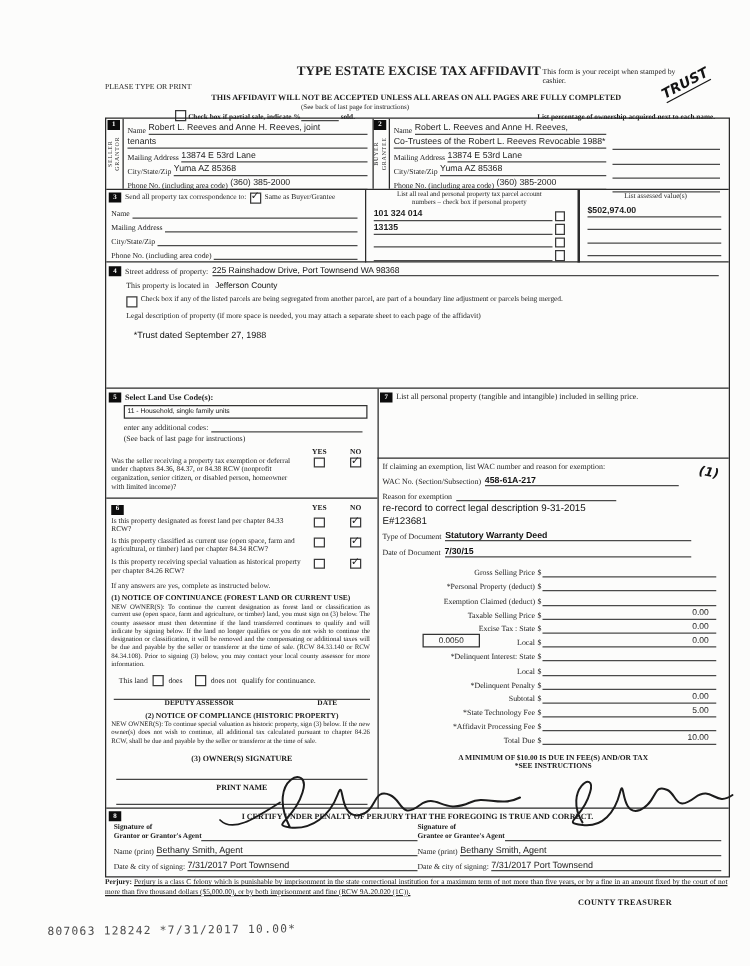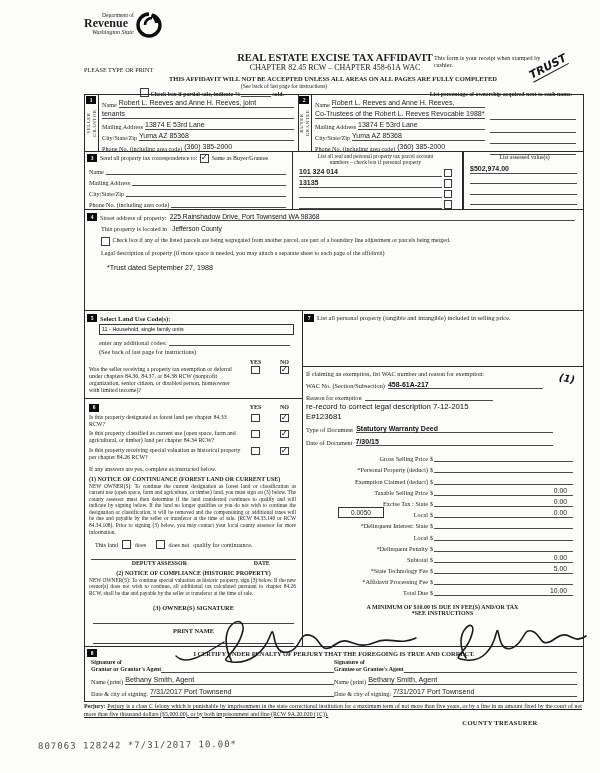--- a/index.html
+++ b/index.html
@@ -38,37 +38,23 @@
   .tiny{font-size:5.4px;line-height:6.6px;text-align:justify;}
   .sigsvg{position:absolute;pointer-events:none;}
   .hand{font-family:"DejaVu Sans",sans-serif;font-style:italic;font-weight:bold;color:#141414;}
   .pline{display:inline-block;width:86px;border-bottom:0.9px solid #4a4a4a;height:7px;}
 </style>
 </head>
 <body>
 
 <div class="sheet">
 
-  <div class="abs" style="left:84px;top:12px;width:130px;">
-    <div style="display:flex;align-items:flex-start;gap:2px;">
-      <div>
-        <div style="font-size:5.5px;margin-left:18px;">Department of</div>
-        <div class="b" style="font-size:12px;line-height:11px;">Revenue</div>
-        <div style="font-size:6px;font-style:italic;margin-left:8px;">Washington State</div>
-      </div>
-      <svg width="26" height="26" viewBox="0 0 26 26" style="margin-top:0px;">
-        <path d="M13 2 a11 11 0 1 0 11 11 c0 -5 -3.5 -9 -8 -10 c3 2.5 4.5 5 4.5 8" fill="none" stroke="#0d0d0d" stroke-width="3.4"></path>
-        <path d="M9 13 c0 -4 3 -7 7 -7" fill="none" stroke="#0d0d0d" stroke-width="2.6"></path>
-      </svg>
-    </div>
-  </div>
 
   <div class="abs ctr" style="left:185px;top:52px;width:300px;">
-    <div class="b" style="font-size:10.5px;">REAL ESTATE EXCISE TAX AFFIDAVIT</div>
-    <div style="font-size:8px;">CHAPTER 82.45 RCW – CHAPTER 458-61A WAC</div>
+    <div class="b" style="font-size:10.5px;">TYPE ESTATE EXCISE TAX AFFIDAVIT</div>
   </div>
 
   <div class="abs" style="left:434px;top:54px;width:118px;font-size:6.2px;line-height:7.4px;">This form is your receipt when stamped by cashier.</div>
 
   <div class="abs" style="left:84px;top:66px;font-size:6.2px;">PLEASE TYPE OR PRINT</div>
 
   <div class="abs ctr b" style="left:84px;top:75px;width:498px;font-size:6.5px;">THIS AFFIDAVIT WILL NOT BE ACCEPTED UNLESS ALL AREAS ON ALL PAGES ARE FULLY COMPLETED</div>
 
   <div class="abs ctr" style="left:84px;top:82.5px;width:400px;font-size:5.6px;">(See back of last page for instructions)</div>
 
@@ -334,21 +320,21 @@
         <div style="display:flex;align-items:flex-end;gap:3px;padding:4px 40px 0 4px;position:relative;">
           <span style="font-size:6.3px;white-space:nowrap;">WAC No. (Section/Subsection)</span>
           <span class="val u sans" style="flex:1;font-size:7px;font-weight:bold;">458-61A-217</span>
           <span class="hand abs" style="right:8px;top:-4px;font-size:10px;transform:rotate(10deg);">(1)</span>
         </div>
         <div style="display:flex;align-items:flex-end;gap:3px;padding:4px 90px 0 4px;">
           <span style="font-size:6.3px;white-space:nowrap;">Reason for exemption</span>
           <span class="val u" style="flex:1;height:7px;"></span>
         </div>
         <div class="sans" style="padding:1px 4px 0 4px;font-size:7.8px;line-height:9.5px;">
-          <div>re-record to correct legal description 7-12-2015</div>
+          <div>re-record to correct legal description 9-31-2015</div>
           <div>E#123681</div>
         </div>
 
         <div style="display:flex;align-items:flex-end;gap:3px;padding:4px 30px 0 4px;">
           <span style="font-size:6.3px;white-space:nowrap;">Type of Document</span>
           <span class="val u sans" style="flex:1;font-size:7px;font-weight:bold;">Statutory Warranty Deed</span>
         </div>
         <div style="display:flex;align-items:flex-end;gap:3px;padding:5px 30px 0 4px;">
           <span style="font-size:6.3px;white-space:nowrap;">Date of Document</span>
           <span class="val u sans" style="flex:1;font-size:7px;font-weight:bold;">7/30/15</span>

